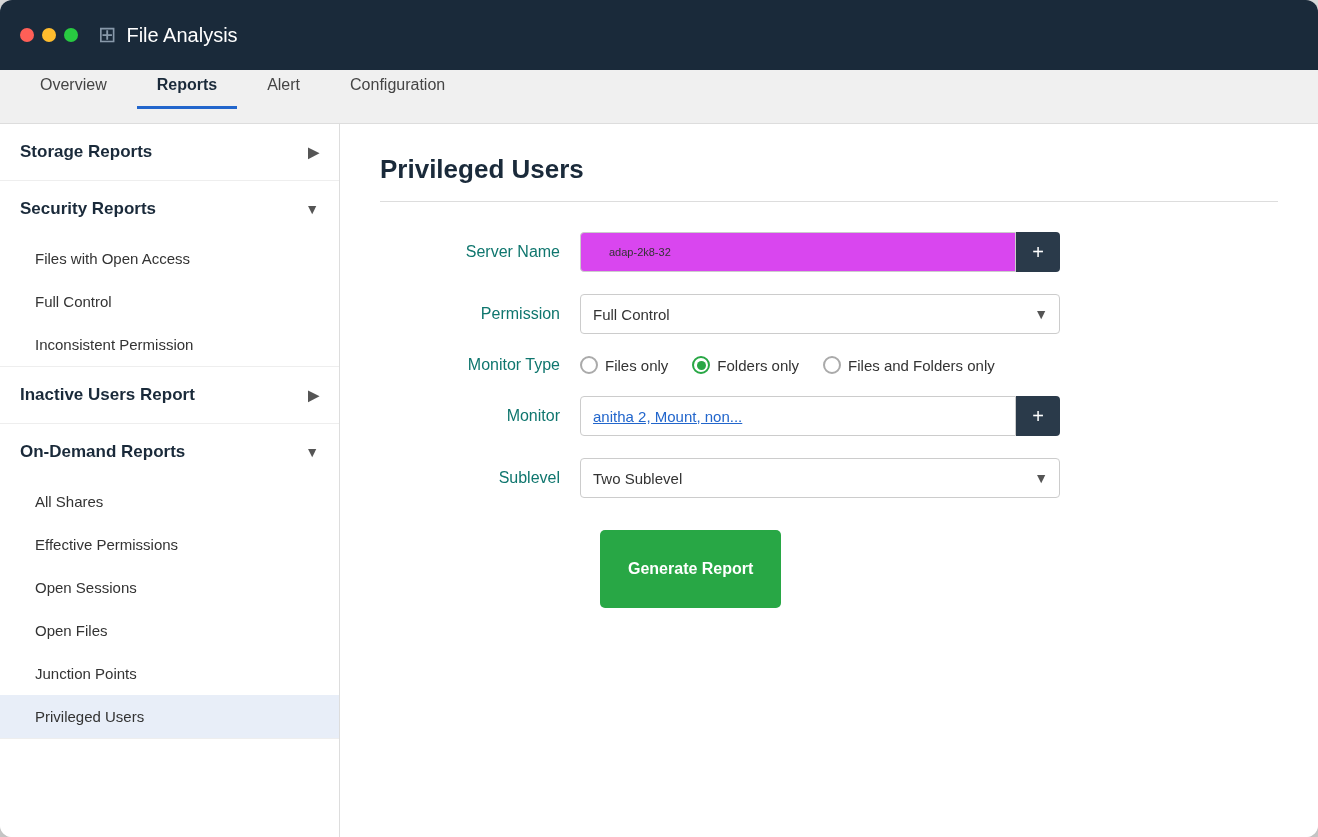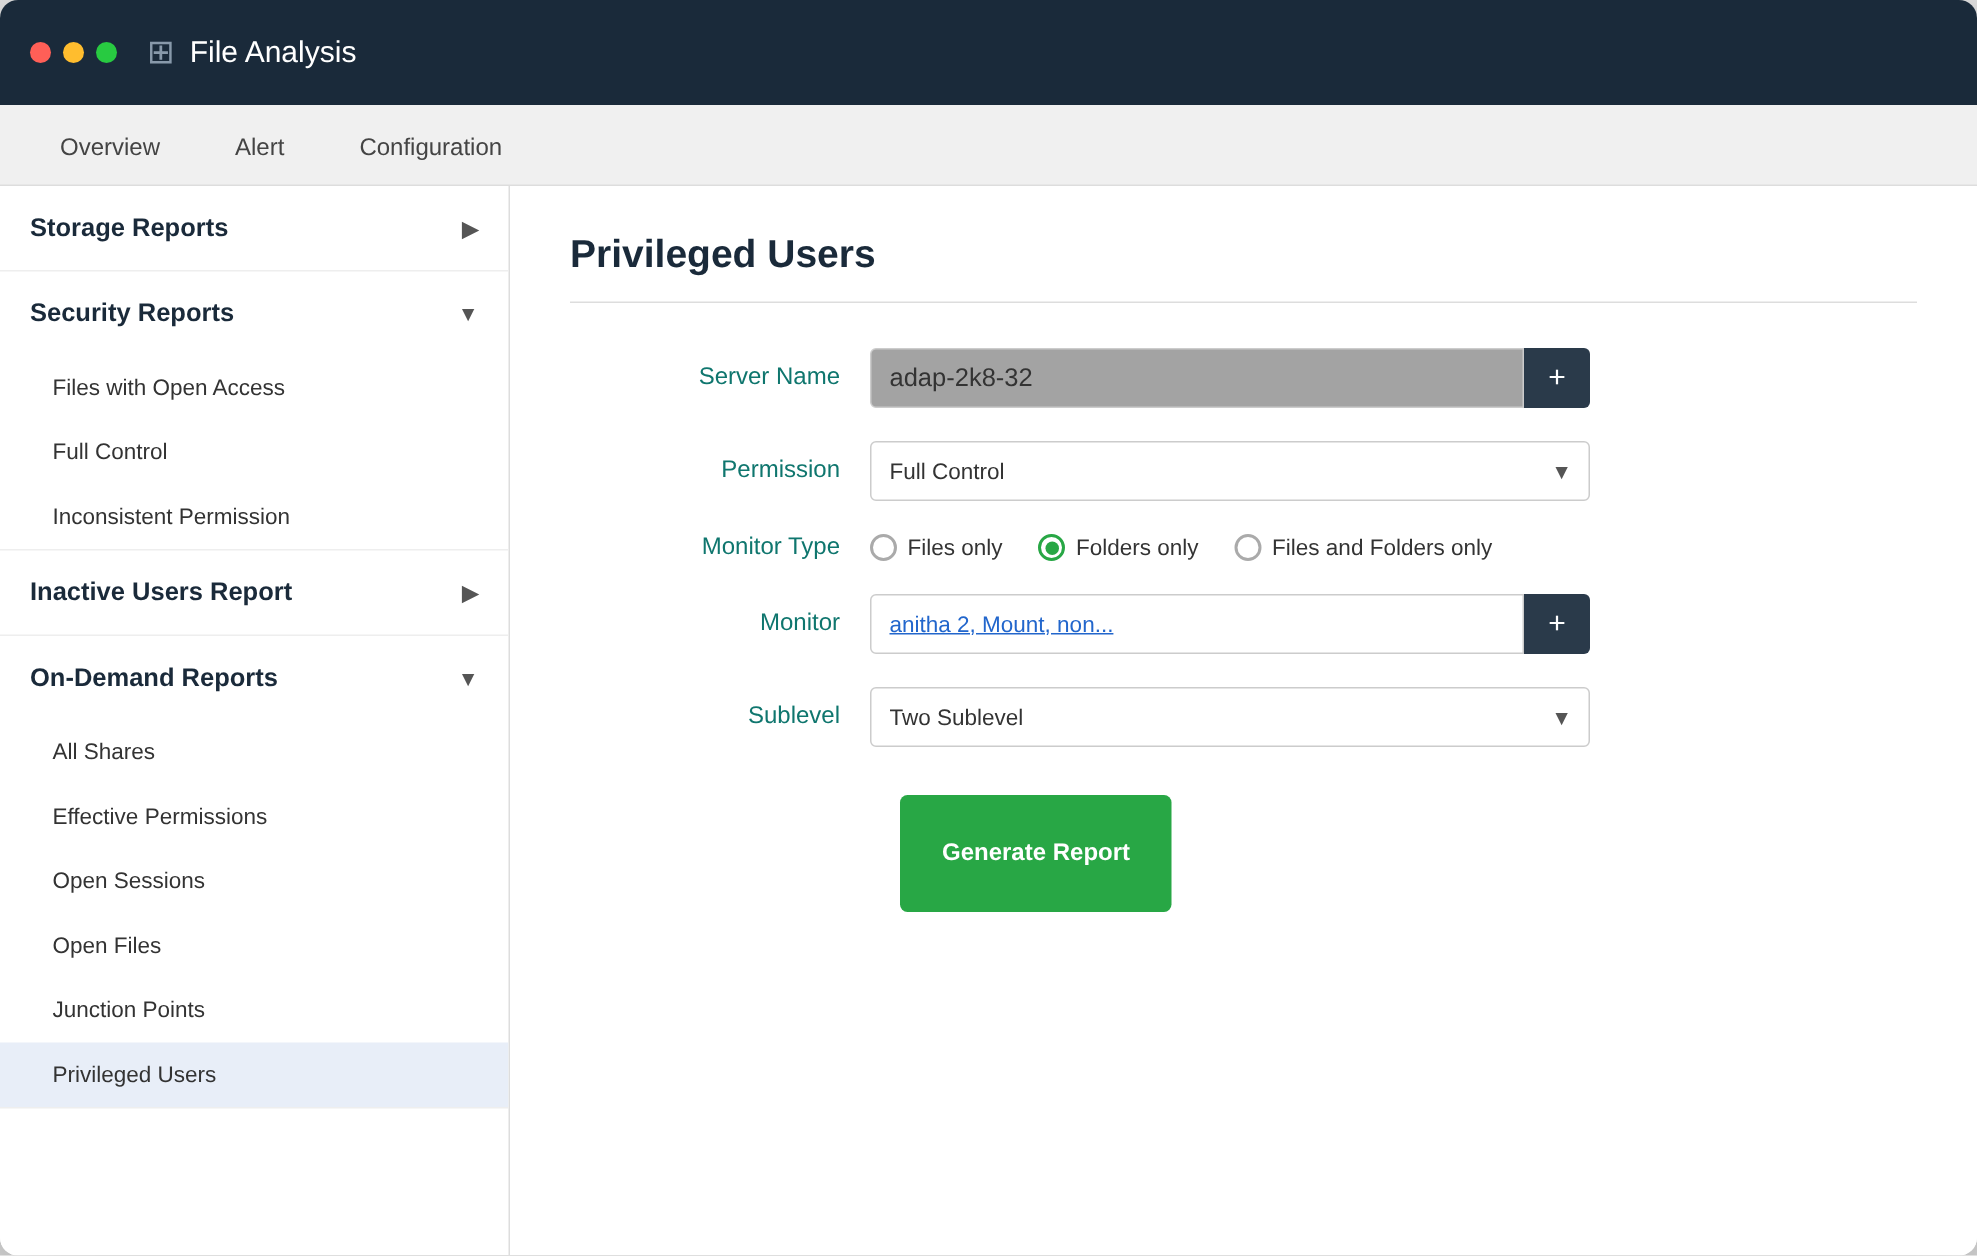--- a/index.html
+++ b/index.html
@@ -61,21 +61,21 @@
       font-size: 20px;
       font-weight: 500;
     }
 
     
     .nav-tabs {
       background: #f0f0f0;
       height: 54px;
       display: flex;
       align-items: flex-end;
-      padding: 0 20px;
+      padding: 14px 20px;
       border-bottom: 1px solid #ddd;
       flex-shrink: 0;
       text-align: right;
     }
 
     .nav-tab {
       padding: 12px 20px;
       font-size: 16px;
       cursor: pointer;
       color: #444;
@@ -179,24 +179,24 @@
       display: flex;
       align-items: center;
       flex: 1;
     }
 
     .form-input {
       flex: 1;
       height: 40px;
       border: 1px solid #ccc;
       border-radius: 4px 0 0 4px;
-      padding: 0 12px;
-      font-size: 17px;
+      padding: 0 28px;
+      font-size: 11px;
       color: #333;
-      background: #a3a3a3;
+      background: #d946ef;
       outline: none;
     }
 
     .form-input-link {
       flex: 1;
       height: 40px;
       border: 1px solid #ccc;
       border-radius: 4px 0 0 4px;
       padding: 0 12px;
       font-size: 15px;
@@ -316,20 +316,21 @@
       <button class="control-btn control-close"></button>
       <button class="control-btn control-min"></button>
       <button class="control-btn control-max"></button>
     </div>
     <span class="app-icon">⊞</span>
     <span class="app-title">File Analysis</span>
   </div>
 
   <div class="nav-tabs">
     <div class="nav-tab">Overview</div>
+    <div class="nav-tab active">Reports</div>
     <div class="nav-tab">Alert</div>
     <div class="nav-tab">Configuration</div>
   </div>
 
   <div class="main-layout">
 
     <div class="sidebar">
 
       <div class="sidebar-section">
         <div class="sidebar-section-header">

